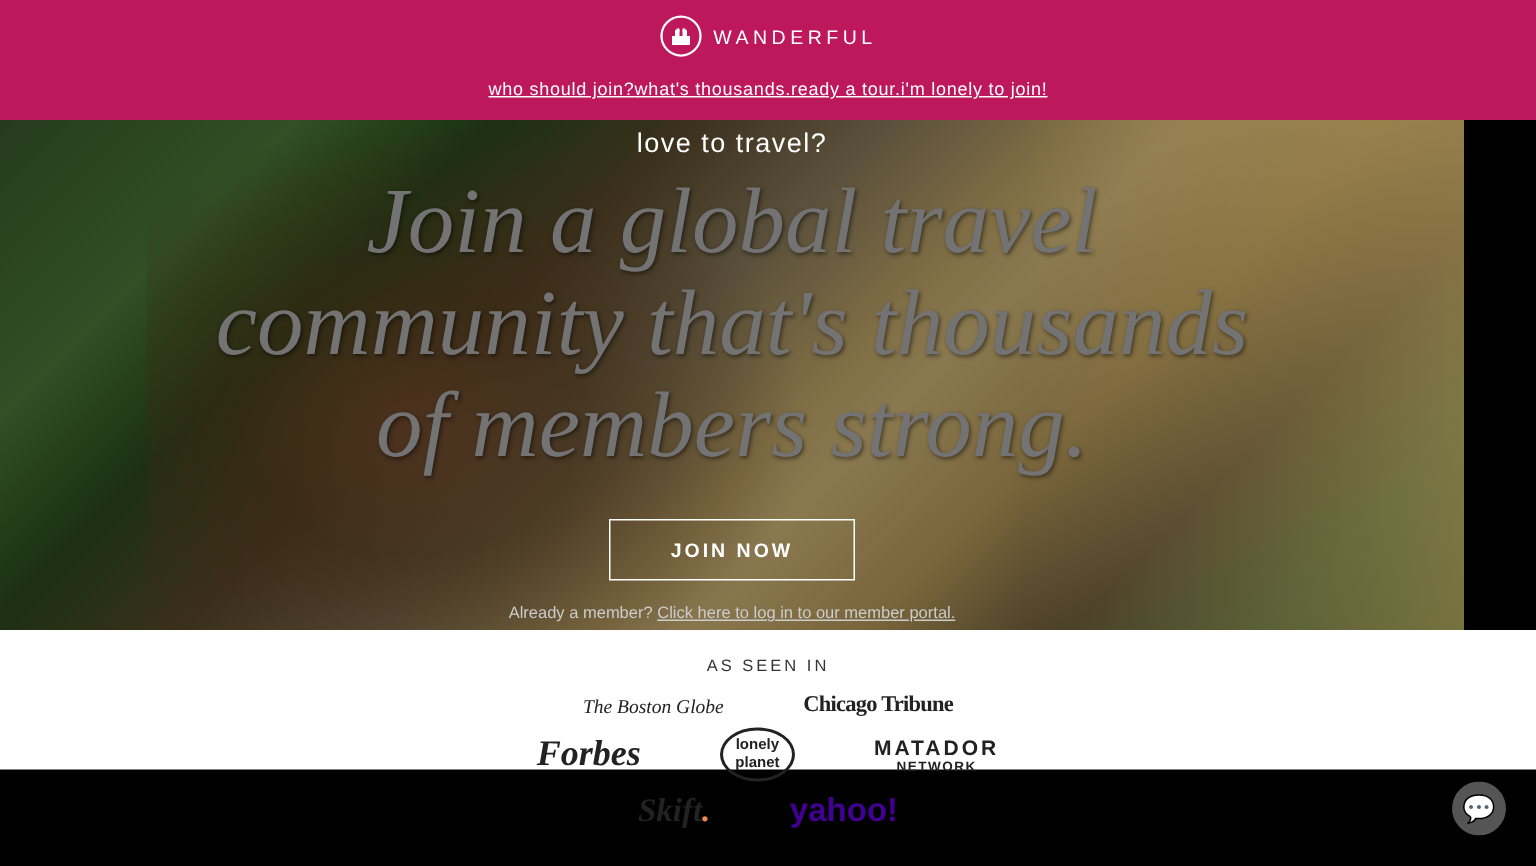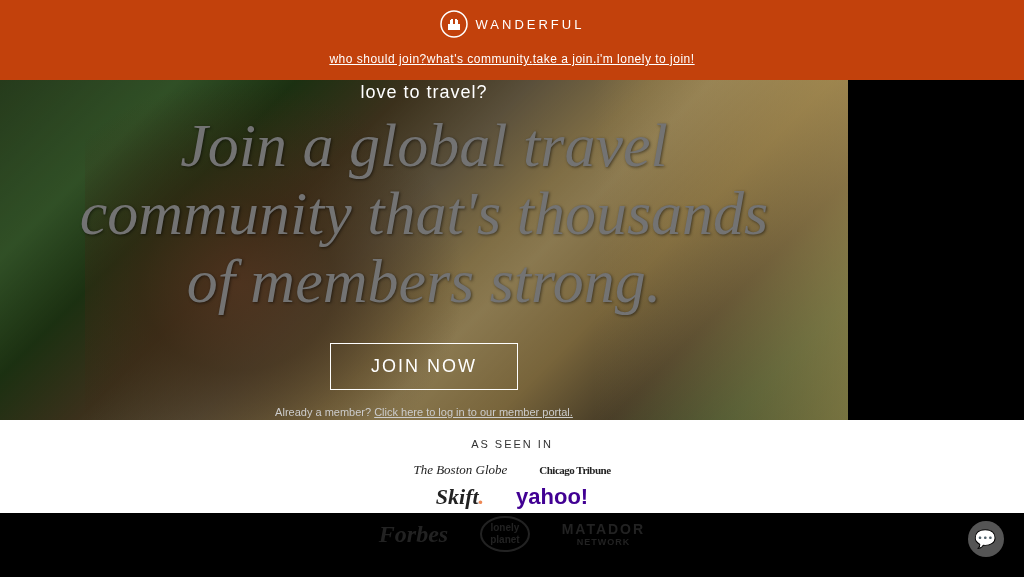--- a/index.html
+++ b/index.html
@@ -7,21 +7,21 @@
     body {
       width: 1024px;
       height: 577px;
       overflow: hidden;
       font-family: Georgia, 'Times New Roman', serif;
       background: #000;
     }
 
     
     .header {
-      background: #c2410c;
+      background: #be185d;
       display: flex;
       flex-direction: column;
       align-items: center;
       padding: 10px 0 8px;
     }
 
     .logo-container {
       display: flex;
       align-items: center;
       gap: 8px;
@@ -52,21 +52,21 @@
       font-family: Arial, sans-serif;
       font-size: 12px;
       text-decoration: underline;
       cursor: pointer;
       letter-spacing: 0.5px;
     }
 
     
     .hero {
       position: relative;
-      width: 848px;
+      width: 976px;
       height: 340px;
       overflow: hidden;
       display: flex;
       align-items: center;
       justify-content: center;
     }
 
     .hero-bg {
       position: absolute;
       inset: 0;
@@ -128,24 +128,24 @@
       font-style: italic;
     }
 
     .join-btn {
       display: inline-block;
       border: 1.5px solid #fff;
       color: #fff;
       background: transparent;
       padding: 12px 40px;
       font-family: Arial, sans-serif;
-      font-size: 18px;
+      font-size: 13px;
       letter-spacing: 2px;
       cursor: pointer;
-      font-weight: 400;
+      font-weight: 700;
       margin-bottom: 16px;
     }
 
     .member-link {
       display: block;
       font-family: Arial, sans-serif;
       font-size: 11px;
       color: #ccc;
     }
 
@@ -167,33 +167,33 @@
       font-size: 11px;
       letter-spacing: 2px;
       color: #333;
       margin-bottom: 12px;
     }
 
     .press-row {
       display: flex;
       justify-content: center;
       align-items: center;
-      gap: 32px;
+      gap: 53px;
       margin-bottom: 6px;
     }
 
     .press-logo {
       font-size: 14px;
       color: #222;
       font-weight: 400;
       white-space: nowrap;
     }
 
     .boston-globe { font-family: Georgia, serif; font-size: 13px; font-style: italic; }
-    .chicago-tribune { font-family: Georgia, serif; font-size: 11px; font-weight: 700; letter-spacing: -0.5px; }
+    .chicago-tribune { font-family: Georgia, serif; font-size: 15px; font-weight: 700; letter-spacing: -0.5px; }
     .forbes { font-family: Georgia, serif; font-size: 24px; font-weight: 700; font-style: italic; }
     .lonely-planet { 
       border: 2px solid #222; 
       border-radius: 50%; 
       padding: 4px 8px; 
       font-family: Arial, sans-serif;
       font-size: 11px;
       font-weight: 700;
       line-height: 1.2;
       text-align: center;
@@ -238,22 +238,22 @@
       <rect x="10" y="10" width="3" height="5" fill="white"></rect>
       <rect x="15" y="10" width="3" height="5" fill="white"></rect>
       <rect x="8" y="14" width="12" height="6" fill="white"></rect>
       <rect x="11" y="9" width="2" height="2" fill="white"></rect>
       <rect x="15" y="9" width="2" height="2" fill="white"></rect>
     </svg>
     <span class="logo-text">WANDERFUL</span>
   </div>
   <nav class="nav">
     <a class="nav-item">who should join?</a>
-    <a class="nav-item">what's community.</a>
-    <a class="nav-item">take a join.</a>
+    <a class="nav-item">what's thousands.</a>
+    <a class="nav-item">ready a tour.</a>
     <a class="nav-item">i'm lonely to join!</a>
   </nav>
 </header>
 
 <section class="hero">
   <div class="hero-bg"></div>
   <div class="hero-content">
     <p class="hero-subtitle">love to travel?</p>
     <h1 class="hero-title">Join a global travel community that's thousands of members strong.</h1>
     <button class="join-btn">JOIN NOW</button>
@@ -264,30 +264,30 @@
   </div>
 </section>
 
 <section class="as-seen-in">
   <p class="as-seen-label">AS SEEN IN</p>
   <div class="press-row">
     <span class="press-logo boston-globe">The Boston Globe</span>
     <span class="press-logo chicago-tribune">Chicago Tribune</span>
   </div>
   <div class="press-row">
-    <span class="press-logo skift">Skift<span class="skift-dot">.</span></span>
-    <span class="press-logo yahoo">yahoo!</span>
-  </div>
-  <div class="press-row">
     <span class="press-logo forbes">Forbes</span>
     <span class="press-logo lonely-planet">
       <span style="font-size:10px;font-weight:700;">lonely</span>
       <span style="font-size:10px;font-weight:700;">planet</span>
     </span>
     <span class="press-logo matador">
       MATADOR<span class="matador-sub">NETWORK</span>
     </span>
   </div>
+  <div class="press-row">
+    <span class="press-logo skift">Skift<span class="skift-dot">.</span></span>
+    <span class="press-logo yahoo">yahoo!</span>
+  </div>
 </section>
 
 <div class="chat-bubble">
   <span class="chat-bubble-icon">💬</span>
 </div>
 
 </body></html>

